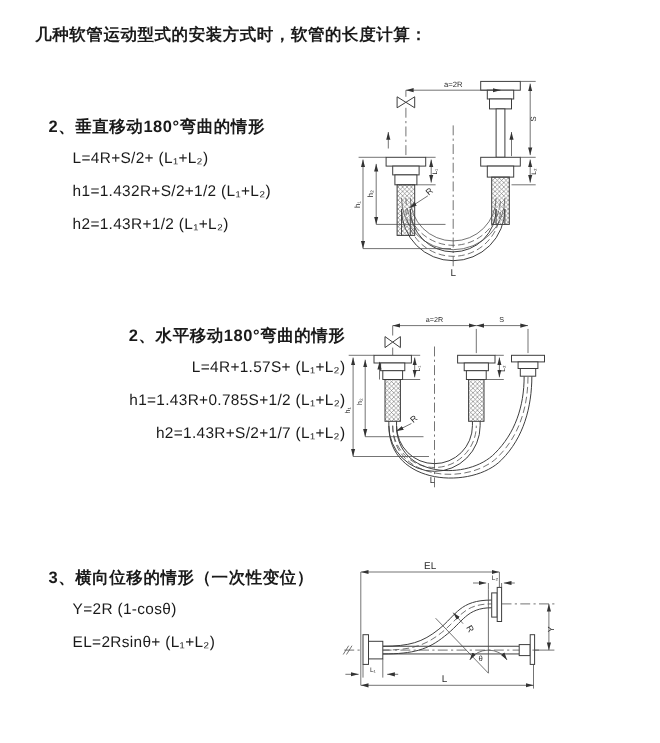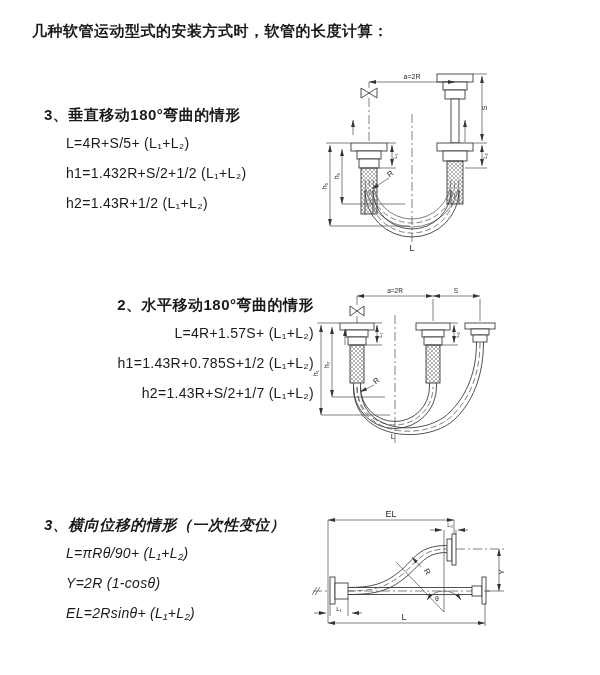--- a/index.html
+++ b/index.html
@@ -19,55 +19,54 @@
     font-size:15px;font-weight:bold;letter-spacing:.5px;
     margin:0 0 10px 0;
   }
   .formula{
     font-size:14px;font-weight:500;letter-spacing:.3px;
     margin:0 0 13px 22px;line-height:17px;
   }
   .sec{position:absolute;left:44px;width:270px;}
   #sec1{top:106px;}
   #sec2{top:296px;text-align:right;}
-  #sec3{top:516px;font-style:italic;}
+  #sec3{top:516px;}
   .diagram{position:absolute;}
   #dia1{left:310px;top:66px;}
   #dia2{left:310px;top:285px;}
   #dia3{left:300px;top:505px;}
   svg{display:block;}
   svg text{font-family:"Liberation Sans","DejaVu Sans",sans-serif;fill:#2b2b2b;}
   .ln{stroke:#3c3c3c;stroke-width:0.9;fill:none;}
   .thin{stroke:#4a4a4a;stroke-width:0.7;fill:none;}
   .dash{stroke:#4a4a4a;stroke-width:0.7;fill:none;stroke-dasharray:9 3 2 3;}
   .dash2{stroke:#4a4a4a;stroke-width:0.7;fill:none;stroke-dasharray:6 3;}
   .fit{stroke:#3c3c3c;stroke-width:0.9;fill:#ffffff;}
 </style>
 </head>
 <body>
 
 <div class="page-title">几种软管运动型式的安装方式时，软管的长度计算：</div>
 
 <div class="sec" id="sec1">
-  <div class="section-heading">3、垂直移动180°弯曲的情形</div>
-  <div class="formula">L=4R+S/5+ (L₁+L₂)</div>
+  <div class="section-heading">2、垂直移动180°弯曲的情形</div>
+  <div class="formula">L=4R+S/2+ (L₁+L₂)</div>
   <div class="formula">h1=1.432R+S/2+1/2 (L₁+L₂)</div>
   <div class="formula">h2=1.43R+1/2 (L₁+L₂)</div>
 </div>
 
 <div class="sec" id="sec2">
   <div class="section-heading">2、水平移动180°弯曲的情形</div>
   <div class="formula">L=4R+1.57S+ (L₁+L₂)</div>
   <div class="formula">h1=1.43R+0.785S+1/2 (L₁+L₂)</div>
   <div class="formula">h2=1.43R+S/2+1/7 (L₁+L₂)</div>
 </div>
 
 <div class="sec" id="sec3">
   <div class="section-heading">3、横向位移的情形（一次性变位）</div>
-  <div class="formula">L=πRθ/90+ (L₁+L₂)</div>
   <div class="formula">Y=2R (1-cosθ)</div>
   <div class="formula">EL=2Rsinθ+ (L₁+L₂)</div>
 </div>
 
 <div class="diagram" id="dia1">
 <svg width="282" height="196" viewBox="0 0 282 196">
   <defs>
     <pattern id="hxA" width="4" height="4" patternUnits="userSpaceOnUse">
       <path d="M0,4 L4,0 M0,0 L4,4" stroke="#666" stroke-width="0.5"></path>
     </pattern>

